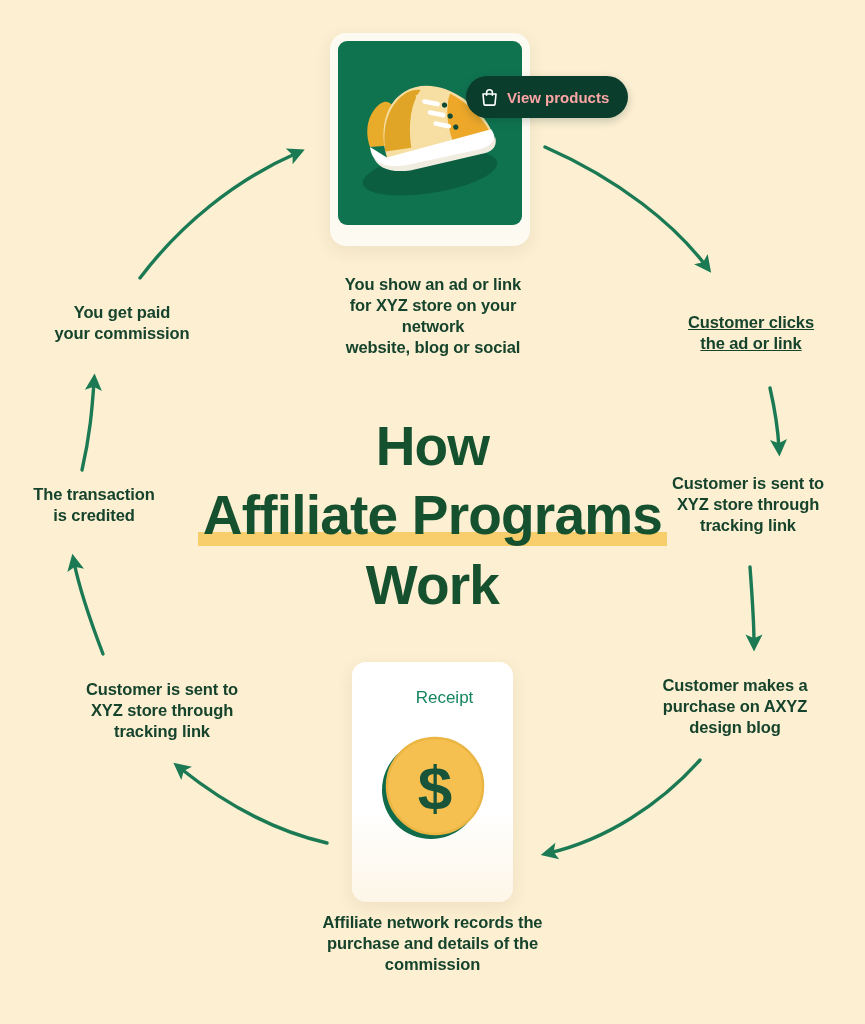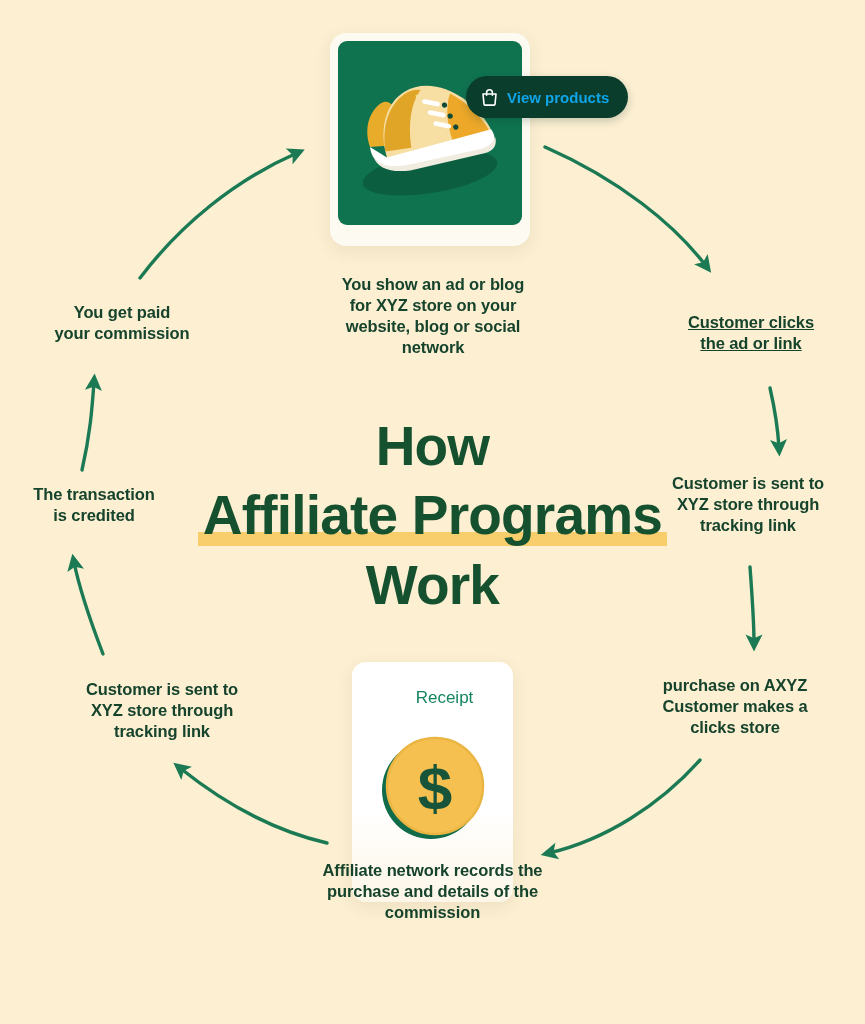--- a/index.html
+++ b/index.html
@@ -36,21 +36,21 @@
     font-weight: bold;
     font-size: 16.5px;
     line-height: 1.28;
     text-align: center;
     letter-spacing: -0.1px;
   }
   .cap-top       { left: 327px; top: 274px; width: 212px; }
   .cap-right1    { left: 655px; top: 312px; width: 192px; text-decoration: underline; }
   .cap-right2    { left: 648px; top: 473px; width: 200px; }
   .cap-right3    { left: 632px; top: 675px; width: 206px; }
-  .cap-bottom    { left: 300px; top: 860px; width: 265px; }
+  .cap-bottom    { left: 300px; top: 912px; width: 265px; }
   .cap-left3     { left: 62px;  top: 679px; width: 200px; }
   .cap-left2     { left: 8px;   top: 484px; width: 172px; }
   .cap-left1     { left: 32px;  top: 302px; width: 180px; }
 
   
   #title {
     position: absolute;
     left: 150px;
     top: 412px;
     width: 565px;
@@ -104,21 +104,21 @@
     position: absolute;
     left: 136px;
     top: 43px;
     height: 42px;
     padding: 0 19px 0 15px;
     display: flex;
     align-items: center;
     gap: 9px;
     background: #0a3d2c;
     border-radius: 21px;
-    color: #0ea5e9;
+    color: #fca5a5;
     font-size: 15px;
     font-weight: bold;
     white-space: nowrap;
     box-shadow: 0 3px 8px rgba(10, 50, 35, 0.22);
   }
   #view-products-btn .bag-icon { display: flex; }
 
   
   #receipt-card {
     position: absolute;
@@ -231,41 +231,41 @@
     </div>
   </div>
 
   <div id="title">
     <span class="line">How</span>
     <span class="line"><span class="hl">Affiliate Programs</span></span>
     <span class="line">Work</span>
   </div>
 
   <div class="caption cap-top">
-    <div>You show an ad or blog</div>
+    <div>You show an ad or link</div>
     <div>for XYZ store on your</div>
+    <div>network</div>
     <div>website, blog or social</div>
-    <div>network</div>
   </div>
 
   <div class="caption cap-right1">
     <div>Customer clicks</div>
     <div>the ad or link</div>
   </div>
 
   <div class="caption cap-right2">
     <div>Customer is sent to</div>
     <div>XYZ store through</div>
     <div>tracking link</div>
   </div>
 
   <div class="caption cap-right3">
+    <div>Customer makes a</div>
     <div>purchase on AXYZ</div>
-    <div>Customer makes a</div>
-    <div>clicks store</div>
+    <div>design blog</div>
   </div>
 
   <div class="caption cap-bottom">
     <div>Affiliate network records the</div>
     <div>purchase and details of the</div>
     <div>commission</div>
   </div>
 
   <div class="caption cap-left3">
     <div>Customer is sent to</div>

